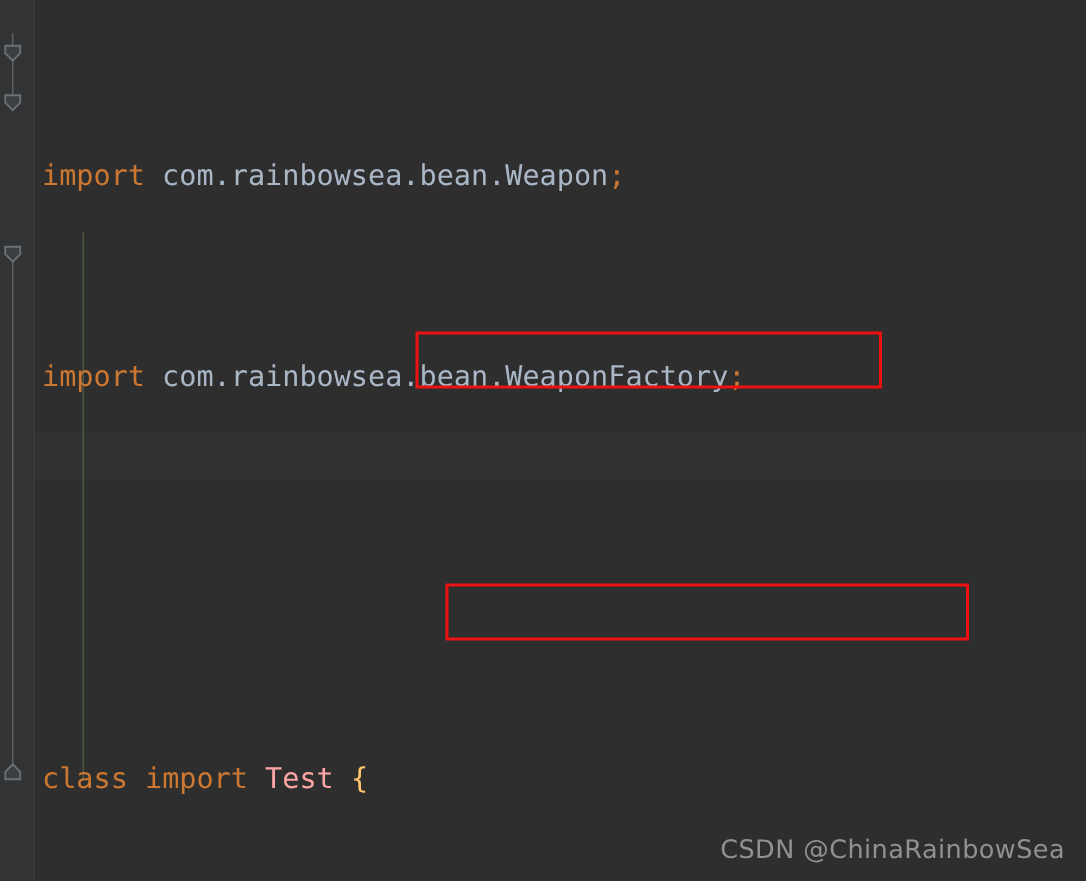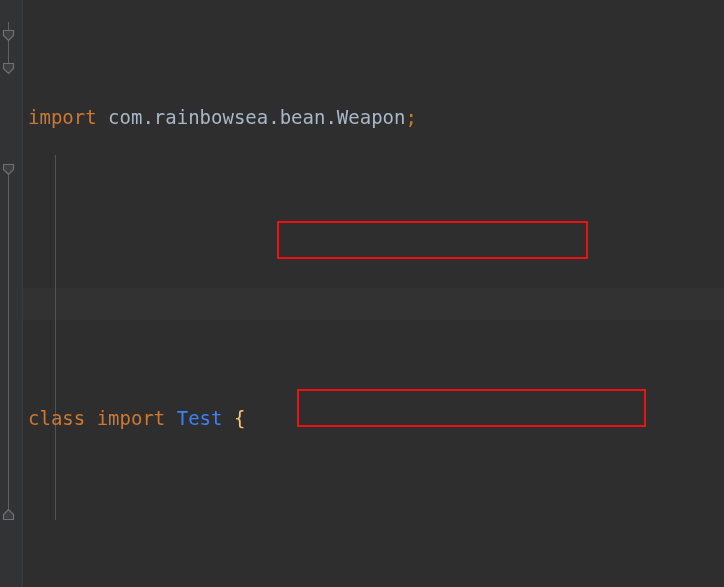--- a/index.html
+++ b/index.html
@@ -78,21 +78,21 @@
   }
   .line {
     height: 33.5px;
     padding-left: 28px;
     white-space: pre;
   }
 
   
   .kw   { color: #cc7832; }
   .plain{ color: #a9b7c6; }
-  .cls  { color: #3b82f6; }
+  .cls  { color: #fca5a5; }
   .brc  { color: #ffc66d; }
   .semi { color: #cc7832; }
 
   
   .redbox {
     position: absolute;
     border: 2px solid #ee1111;
     box-sizing: border-box;
     z-index: 5;
     pointer-events: none;
@@ -142,20 +142,21 @@
   <div class="fold-marker" style="top:508px;">
     <svg width="13" height="13" viewBox="0 0 13 13">
       <path d="M1.5 11.5 H11.5 V6.5 L6.5 1.5 L1.5 6.5 Z" fill="#3c3f41" stroke="#6e7173" stroke-width="1.2"></path>
     </svg>
   </div>
 
   <div id="code">
 
     <div class="line"><span class="kw">import</span><span class="plain"> com.rainbowsea.bean.Weapon</span><span class="semi">;</span></div>
 
+    <div class="line"><span class="kw">import</span><span class="plain"> com.rainbowsea.bean.WeaponFactory</span><span class="semi">;</span></div>
 
     <div class="line">&nbsp;</div>
 
     <div class="line"><span class="kw">class</span><span class="plain"> </span><span class="kw">import</span><span class="cls"> Test </span><span class="brc">{</span></div>
 
     
 
     
 
     
@@ -175,14 +176,15 @@
 
     
 
     
 
   </div>
 
   <div class="redbox" style="left:277px; top:221px; width:311px; height:38px;"></div>
   <div class="redbox" style="left:297px; top:389px; width:349px; height:38px;"></div>
 
+  <div id="watermark">CSDN @ChinaRainbowSea</div>
 
 </div>
 
 </body></html>

